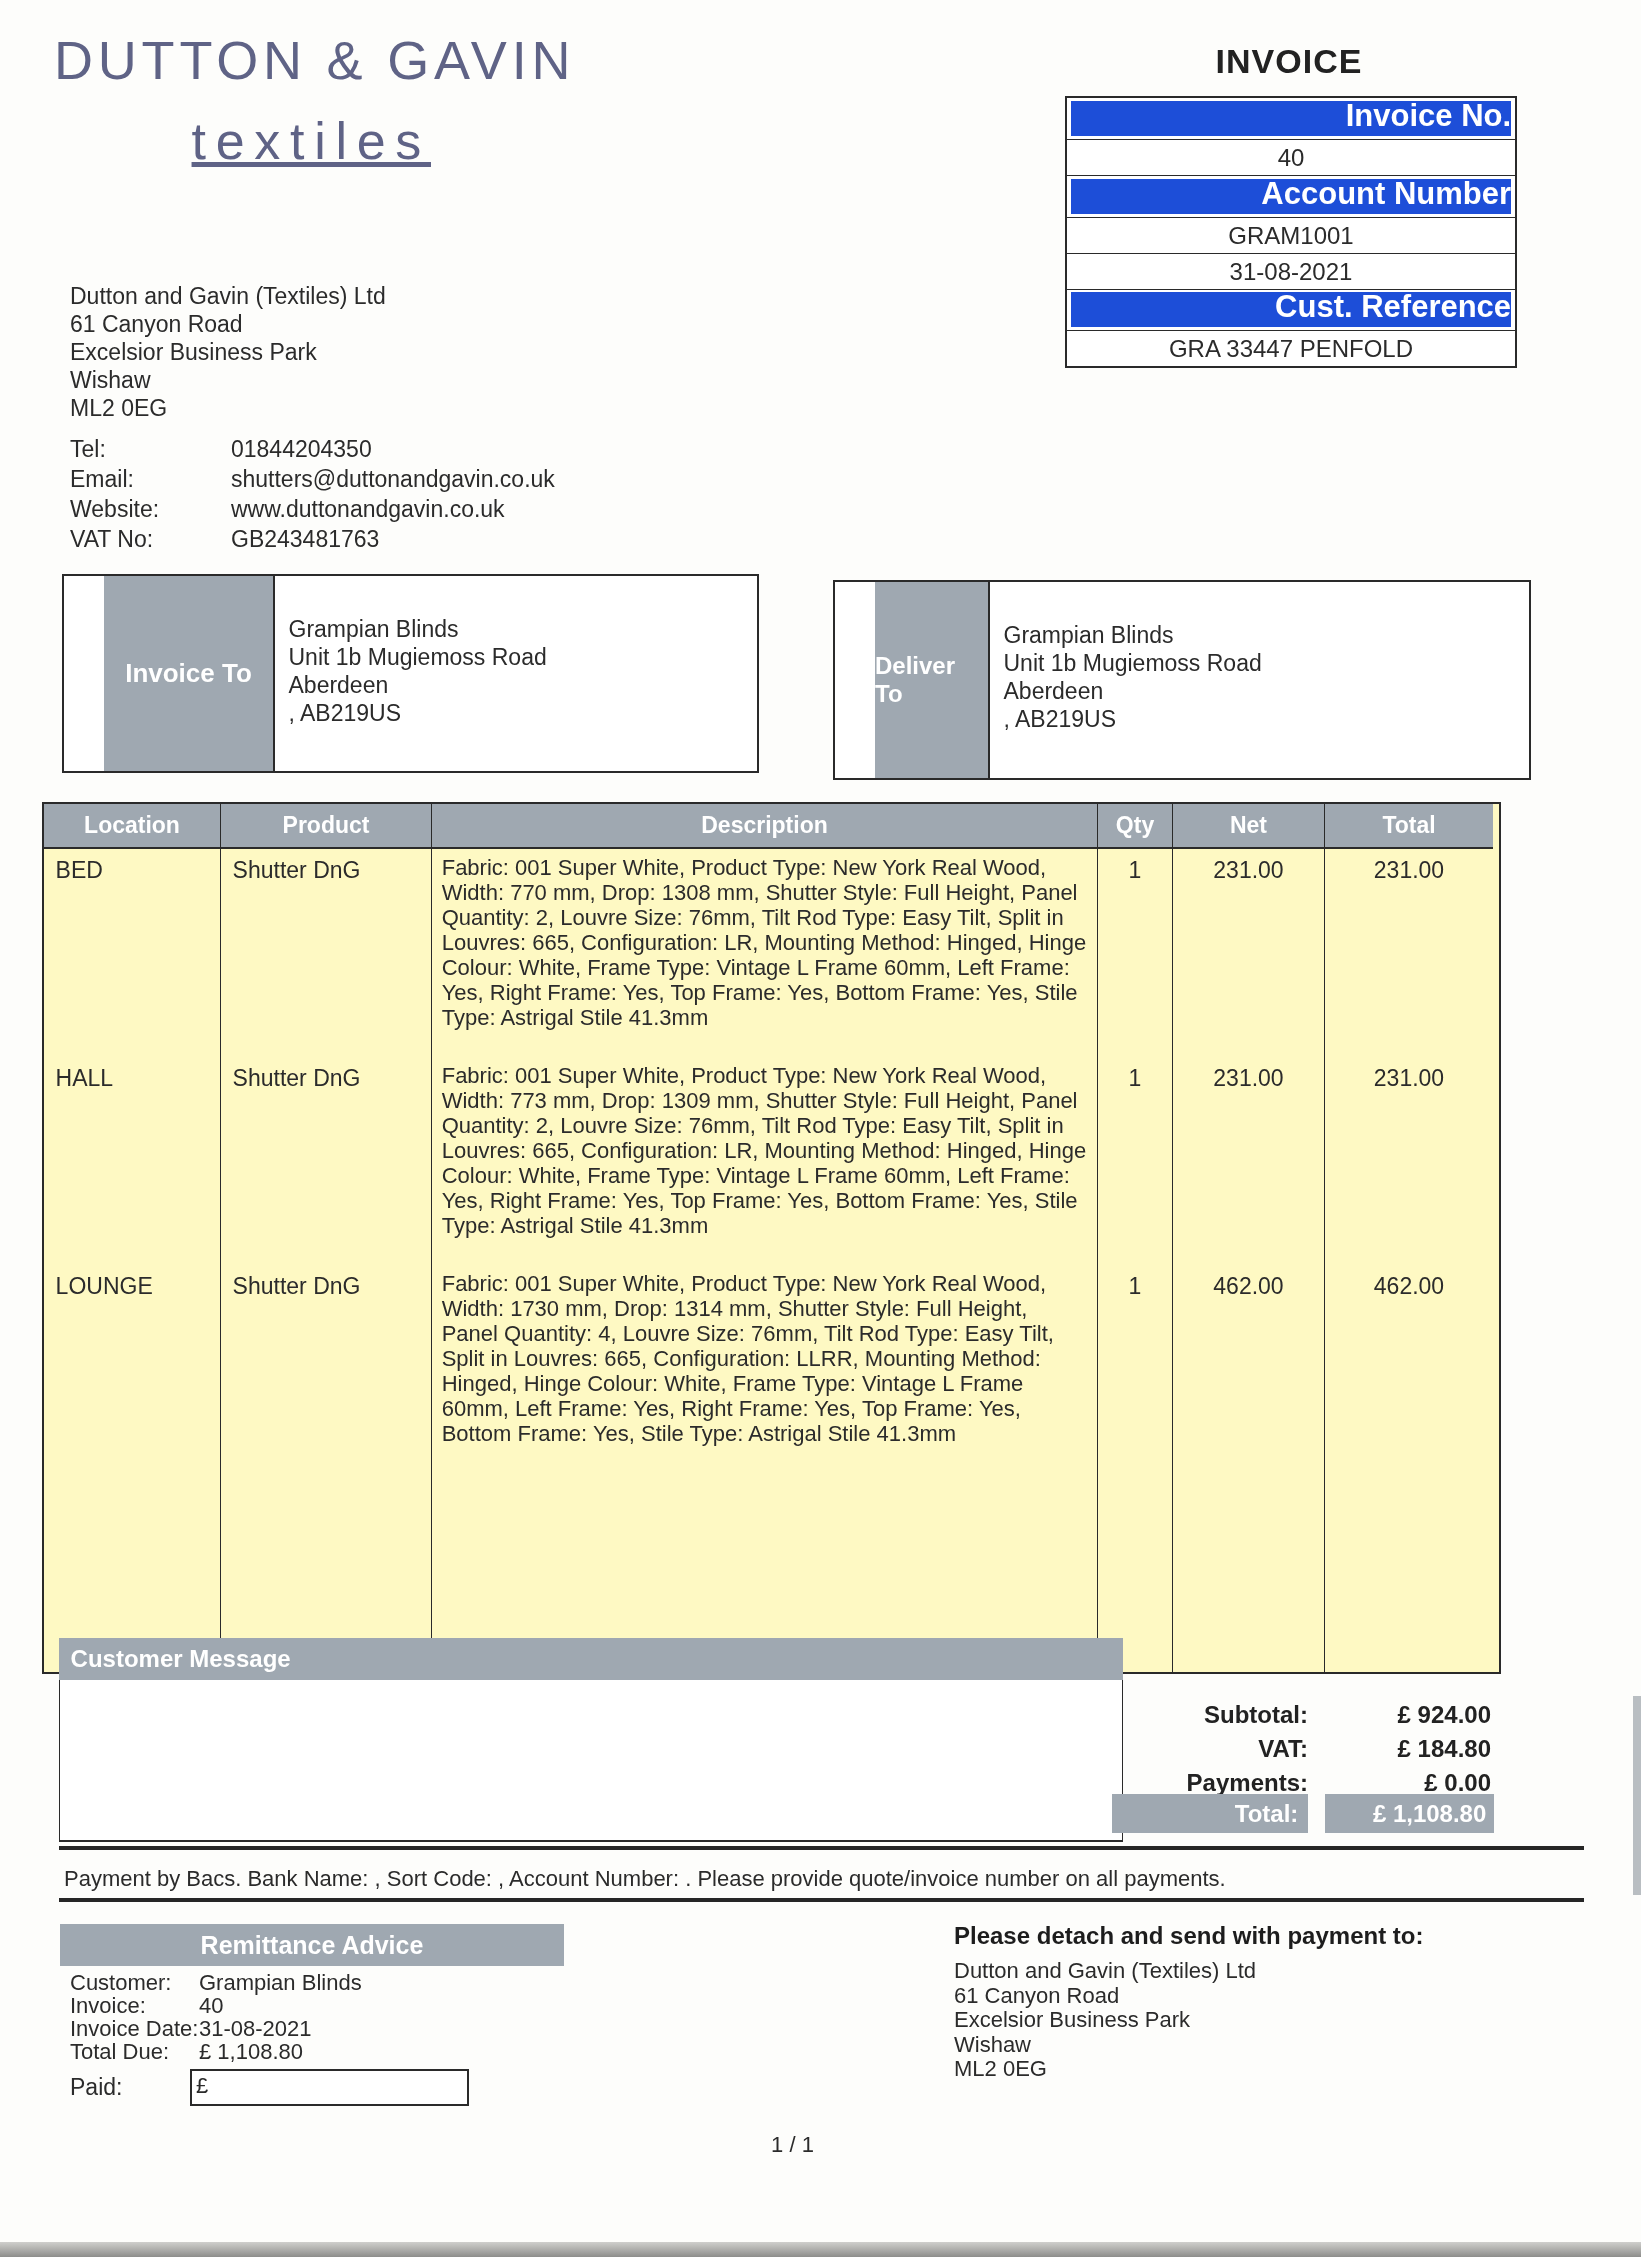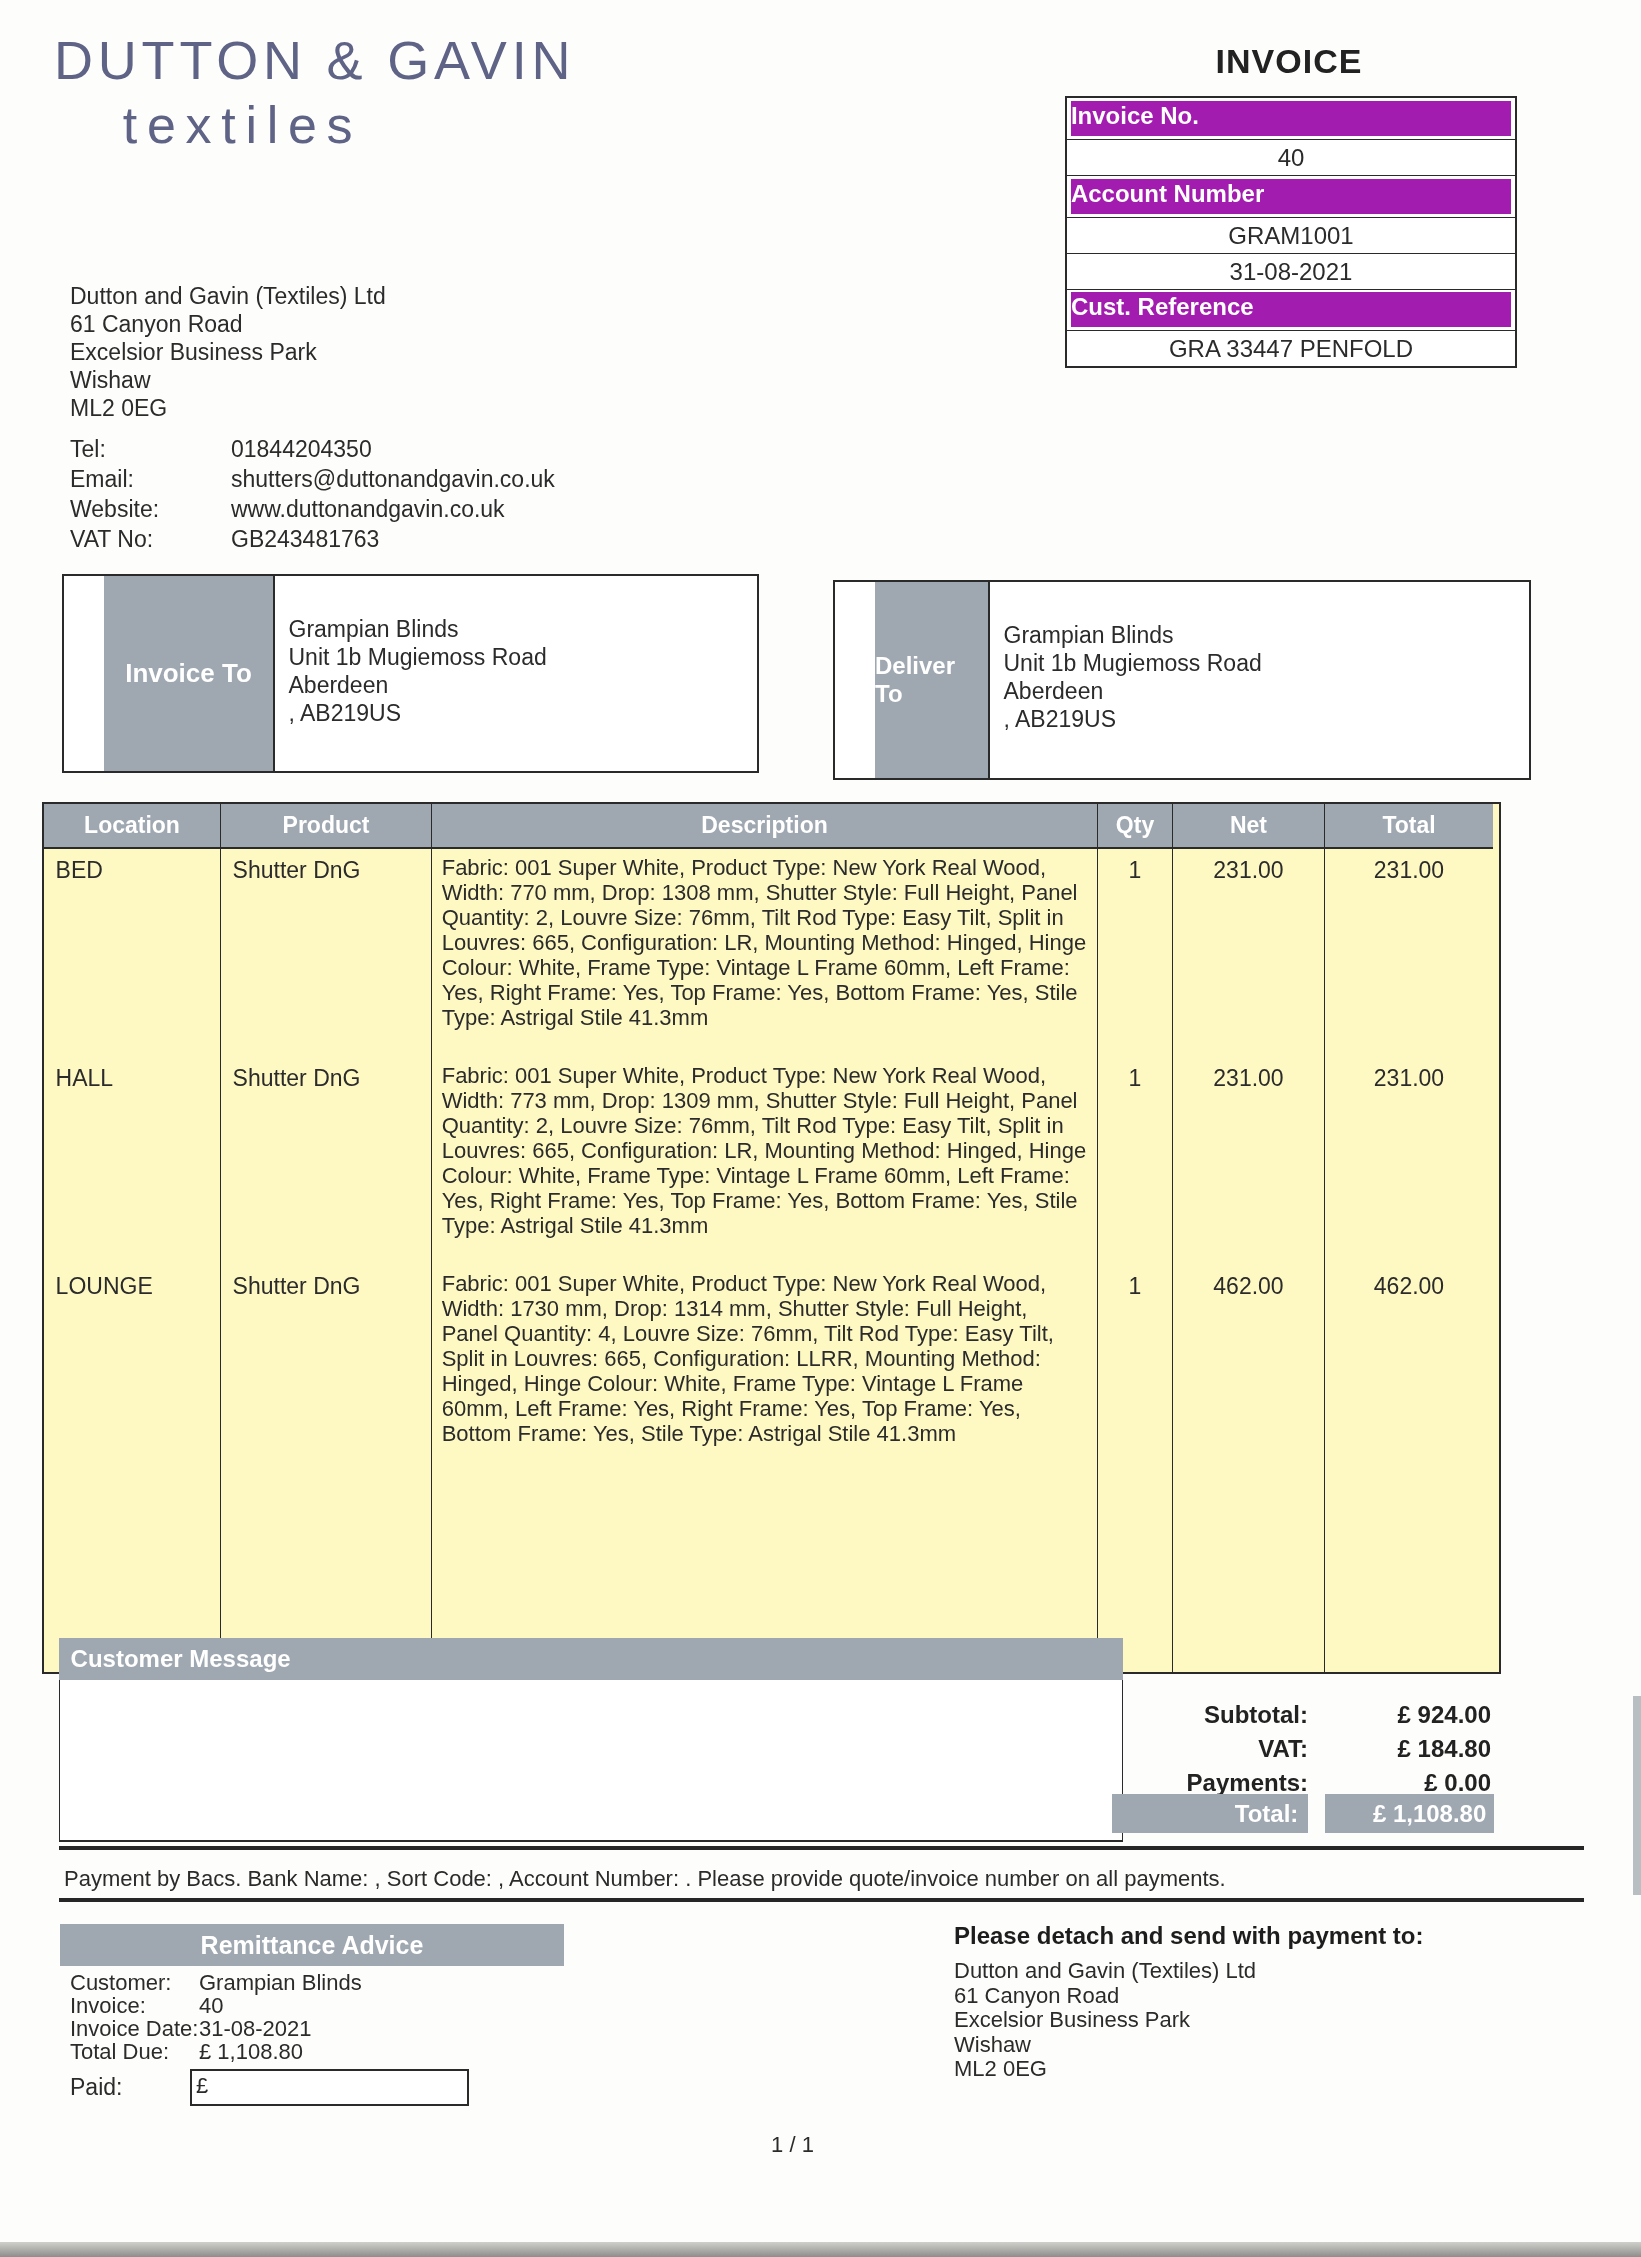--- a/index.html
+++ b/index.html
@@ -4,36 +4,36 @@
 <style>
   html,body { margin:0; padding:0; background:#e8e8e8; }
   #page {
     position:relative; width:1641px; height:2257px; margin:0 auto;
     background:#fdfdfb; overflow:hidden;
     font-family:"Liberation Sans", sans-serif; color:#2b2b2b;
   }
   
   .logo { position:absolute; left:54px; top:29px; width:377px; color:#5f6386; }
   .logo-line1 { font-size:54px; letter-spacing:4.8px; white-space:nowrap; }
-  .logo-line2 { font-size:52px; letter-spacing:9.7px; text-align:center; margin-top:4px; }
+  .logo-line2 { font-size:52px; letter-spacing:9.7px; text-align:right; margin-top:20px;text-decoration:underline; }
   
   .company-address { position:absolute; left:70px; top:282px; font-size:23px; line-height:28px; }
   .contact-block { position:absolute; left:70px; top:434px; font-size:23px; }
   .contact-row { display:flex; line-height:30px; }
   .contact-label { width:161px; }
   
   .invoice-title { position:absolute; left:1065px; top:42px; width:448px; text-align:center;
                    font-size:34px; font-weight:bold; color:#222; letter-spacing:1px; }
   .info-table { position:absolute; left:1065px; top:96px; width:448px;
                 border:2.9px solid #2a2a2a; background:#fff; }
   .info-row { height:35px; border-bottom:1.9px solid #2a2a2a; box-sizing:content-box; }
   .info-row:last-child { border-bottom:none; }
   .info-row.hdr { padding:2.9px 3.9px; }
-  .info-bar { background:#a21caf; height:100%; color:#fff; font-weight:bold; font-size:24px;
-              text-align:left; line-height:29px; }
+  .info-bar { background:#1d4ed8; height:100%; color:#fff; font-weight:bold; font-size:31px;
+              text-align:right; line-height:29px; }
   .info-row.val { text-align:center; font-size:24px; line-height:35px; }
   
   .addr-box { position:absolute; border:2.9px solid #2a2a2a; display:flex; background:#fff; }
   .addr-box.invoice { left:62px; top:574px; width:693px; height:195px; }
   .addr-box.deliver { left:833px; top:580px; width:694px; height:196px; }
   .addr-label { background:#9fa8b1; border-right:2.9px solid #2a2a2a; color:#fff; font-weight:bold;
                 display:flex; align-items:center; justify-content:center;margin-left:40px; }
   .addr-box.invoice .addr-label { width:169px; font-size:26px; }
   .addr-box.deliver .addr-label { width:113px; font-size:24px; }
   .addr-content { flex:1; padding:39px 0 0 13.5px; font-size:23px; line-height:28px; }

